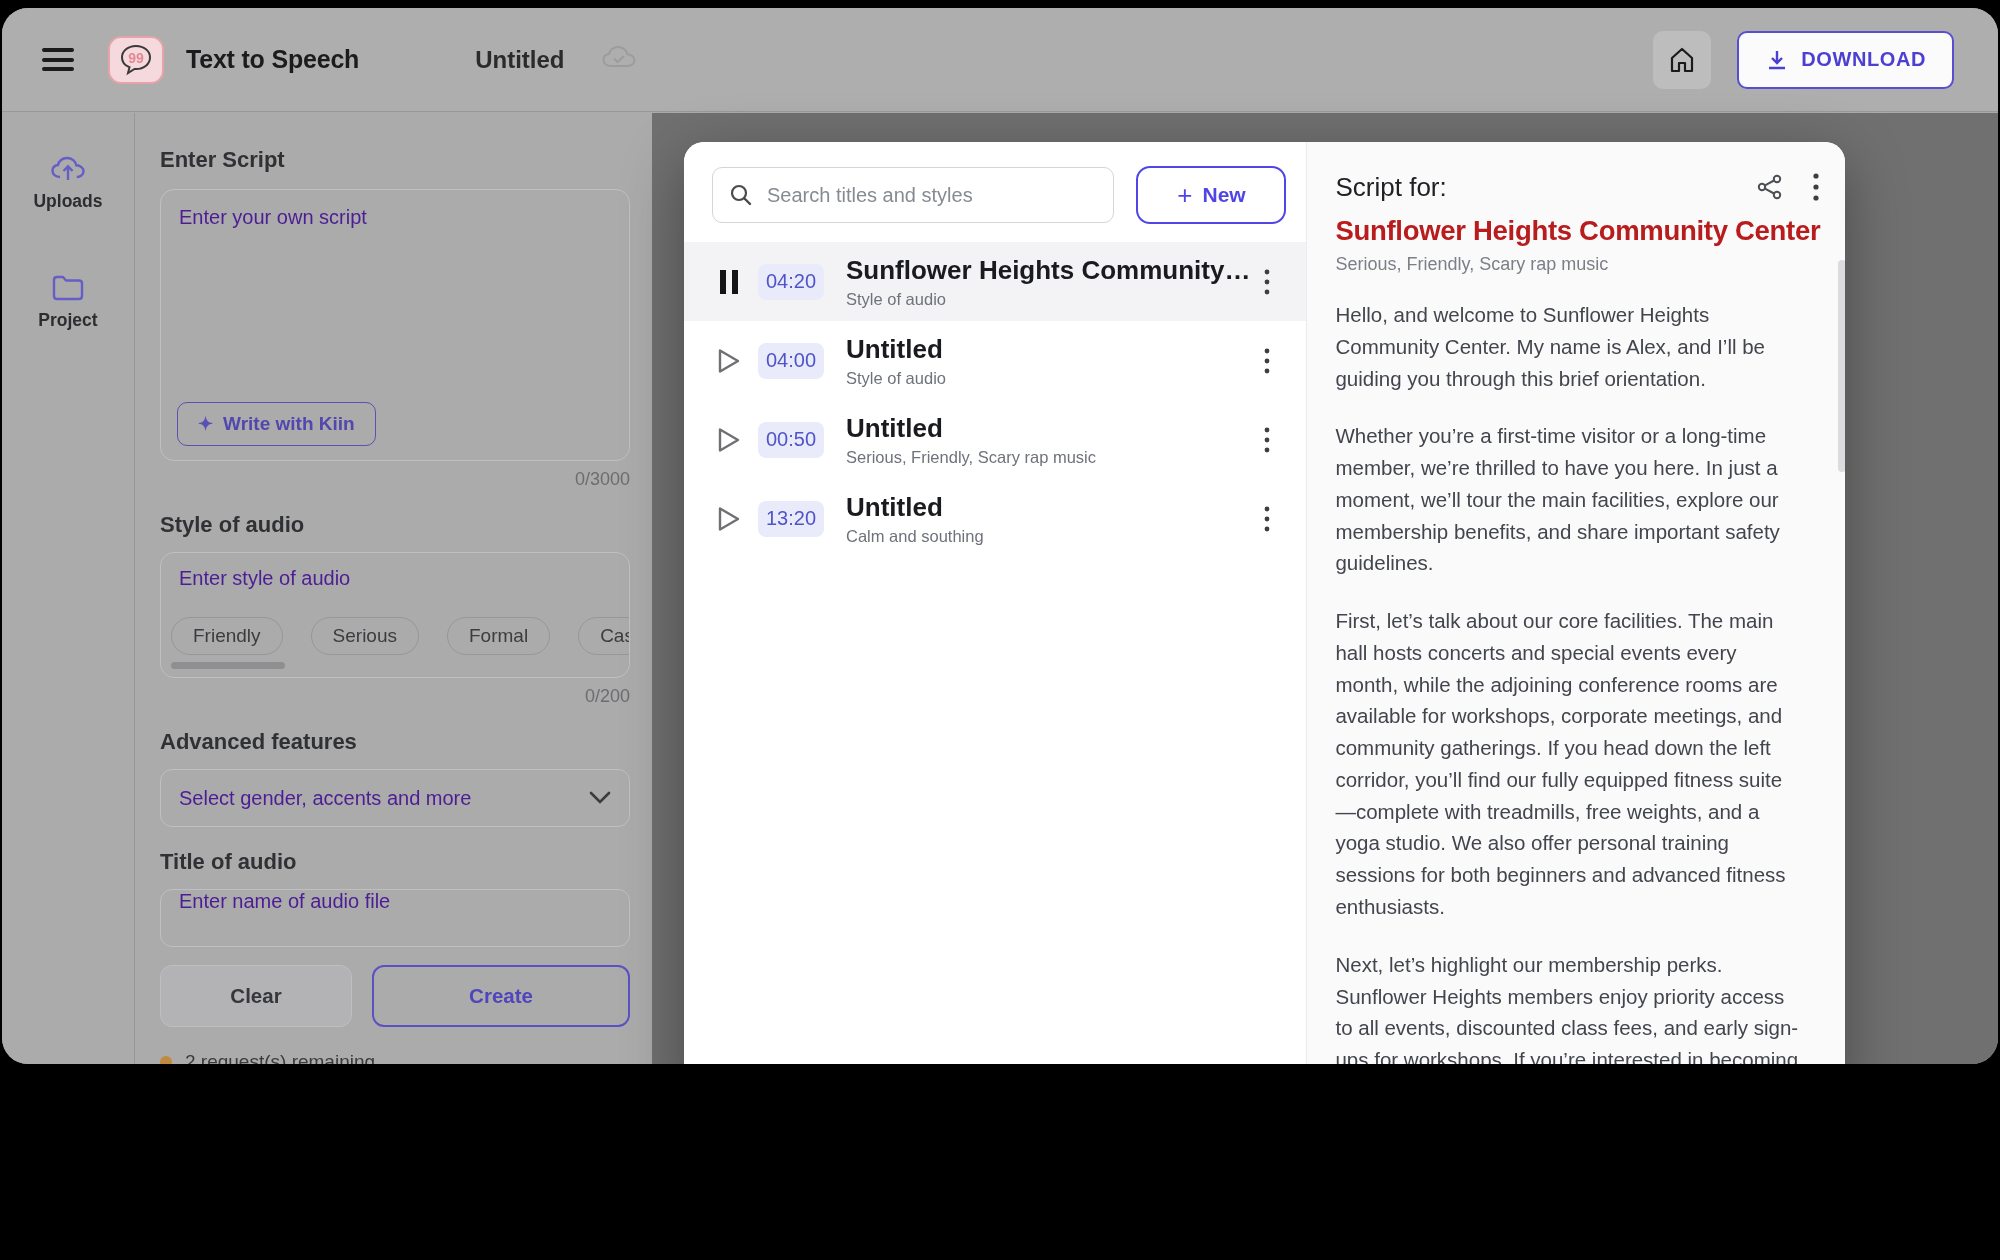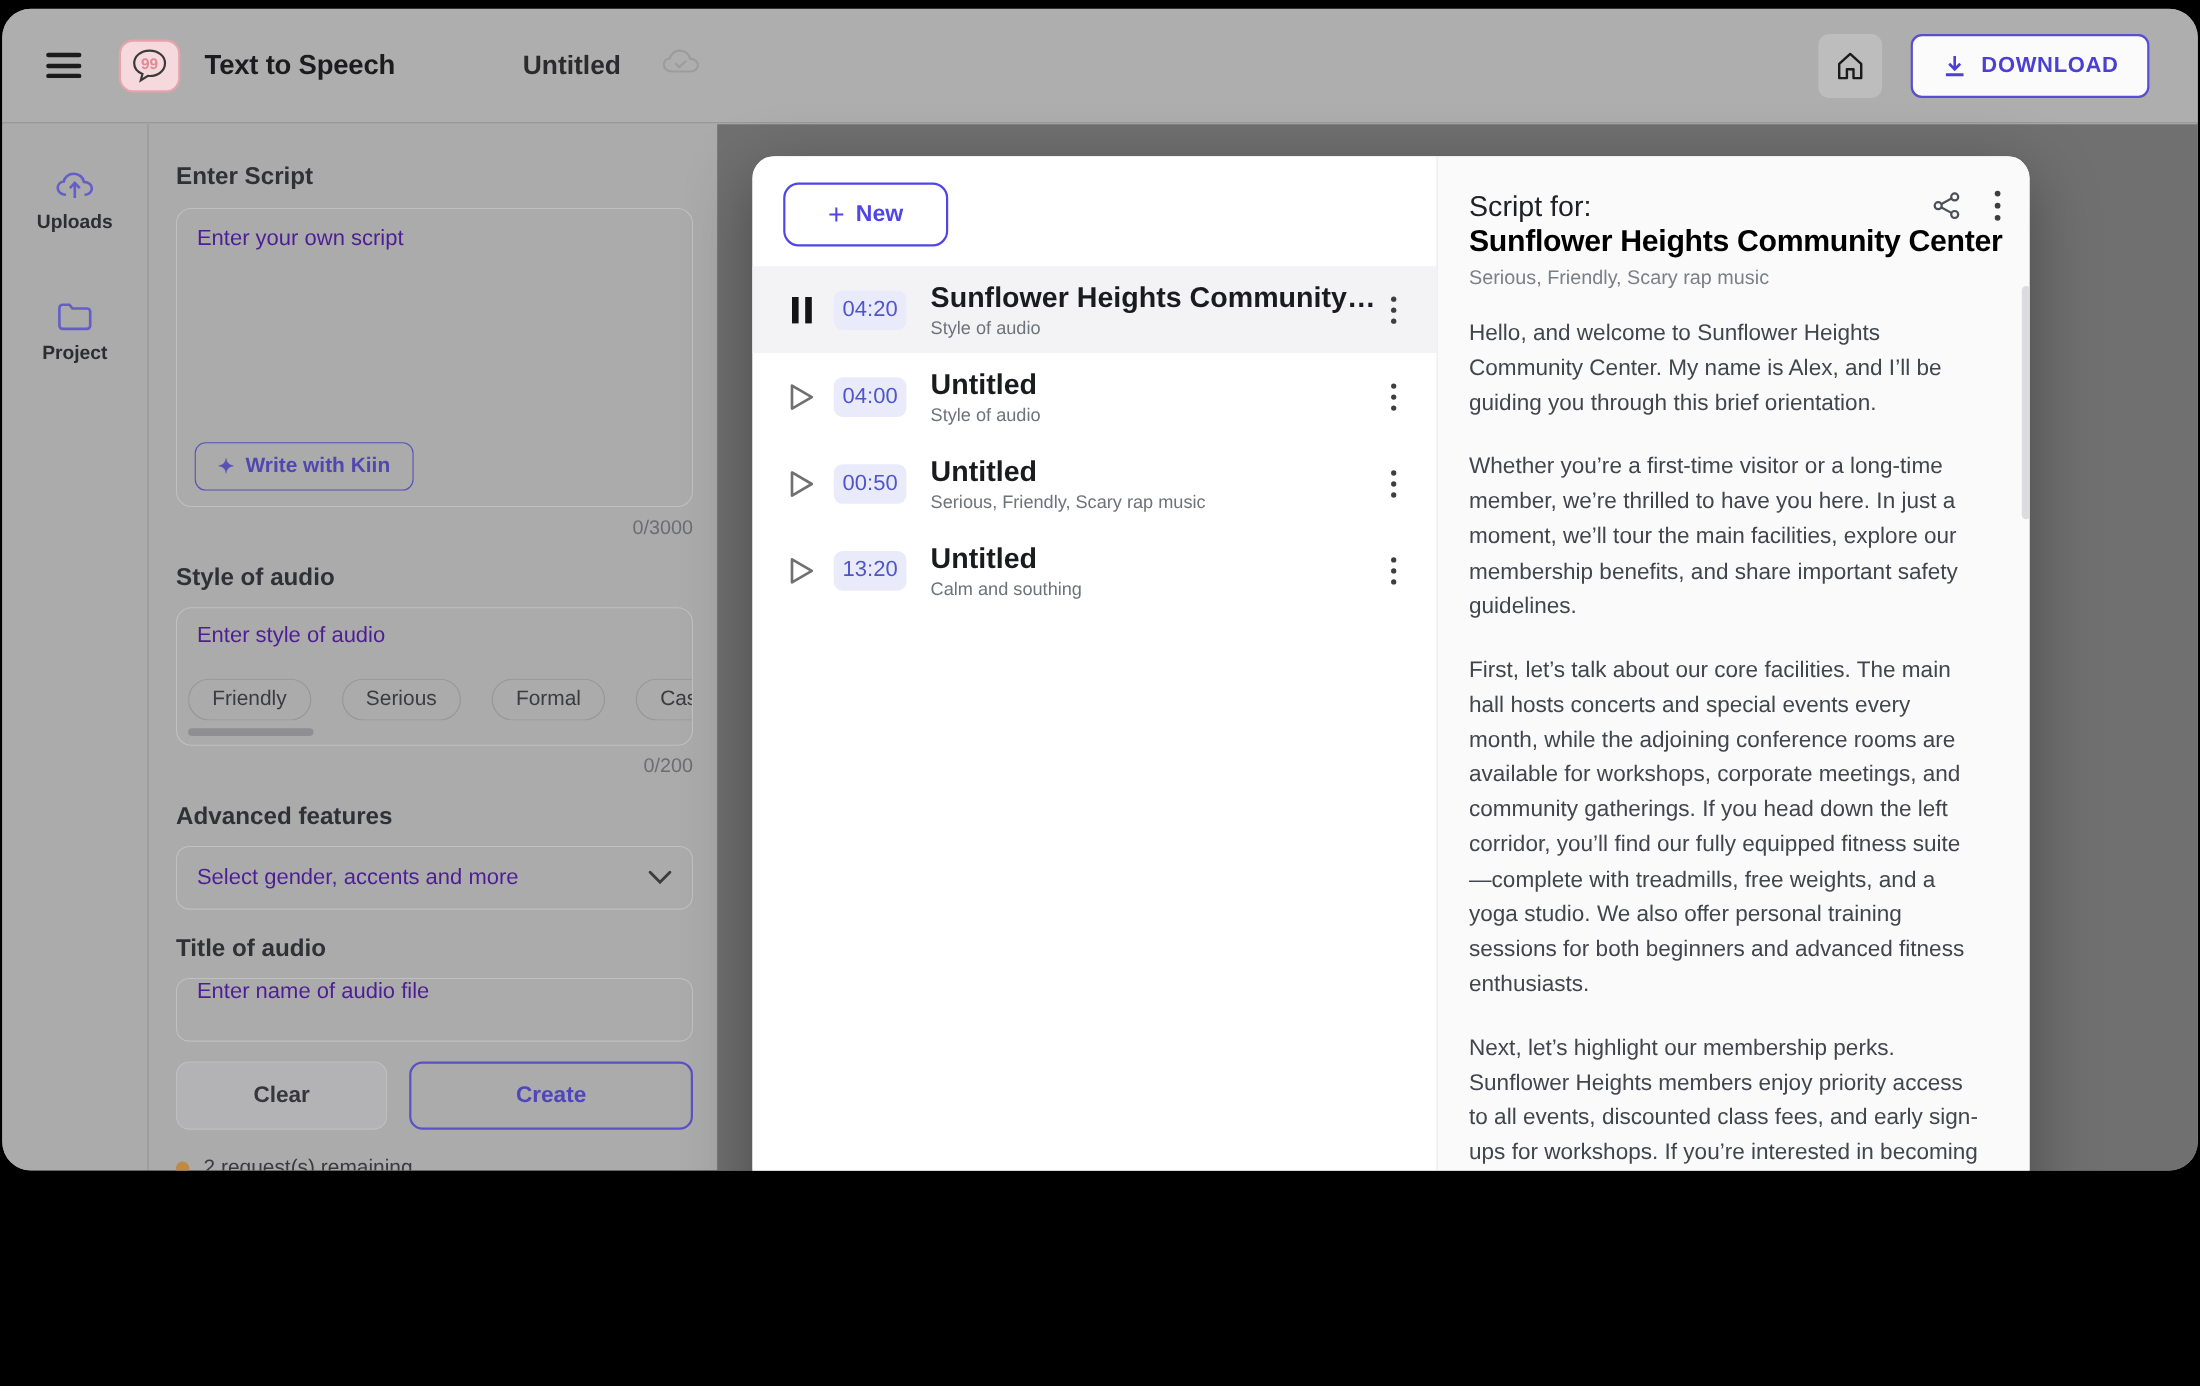--- a/index.html
+++ b/index.html
@@ -82,21 +82,21 @@
   .row-text { margin-left:22px; flex:1; min-width:0; }
   .row-title { font-size:26px; font-weight:bold; color:#1a1b1e; white-space:nowrap; overflow:hidden; text-overflow:ellipsis; }
   .row-sub { margin-top:4px; font-size:16.5px; color:#6e727a; white-space:nowrap; overflow:hidden; }
   .row-kebab { width:34px; display:flex; justify-content:center; cursor:pointer; }
 
   
   .script-col { flex:1; background:#fafafb; border-left:1px solid #ececef; position:relative; padding:30px 40px 0 28px; }
   .script-head { display:flex; align-items:flex-start; }
   .script-for { font-size:26px; color:#202124; }
   .head-icons { margin-left:auto; display:flex; align-items:center; gap:28px; }
-  .script-title { font-size:27.5px; font-weight:bold; color:#000000; letter-spacing:-.3px; white-space:nowrap; }
+  .script-title { margin-top:12px; font-size:27.5px; font-weight:bold; color:#b91c1c; letter-spacing:-.3px; white-space:nowrap; }
   .script-sub { margin-top:7px; font-size:18px; color:#7b7f86; }
   .script-body { margin-top:24px; width:464px; font-size:20.5px; line-height:1.55; color:#42454c; }
   .script-body p { margin-bottom:26px; }
   .script-scrollbar { position:absolute; right:14px; top:118px; width:8px; height:212px; border-radius:4px; background:#dcdce0; }
 
   
   .player { position:absolute; left:134px; right:0; top:1130px; bottom:0; background:#acacad; }
   .progress { position:absolute; left:0; right:10px; top:6px; height:13px; background:#fff; }
   .progress-fill { position:absolute; left:0; top:0; bottom:0; width:16.4%; background:#4334cb; border-radius:0 8px 8px 0; }
   .player-meta { position:absolute; left:22px; top:34px; }
@@ -213,20 +213,27 @@
         <span class="status-dot"></span>
         <span class="status-text">2 request(s) remaining</span>
       </div>
     </div>
 
     <div class="backdrop"></div>
 
     <div class="modal">
       <div class="list-col">
         <div class="search-row">
+          <div class="search-input">
+            <svg width="24" height="24" viewBox="0 0 24 24">
+                <circle cx="10" cy="10" r="7" fill="none" stroke="#4a4a4e" stroke-width="2.2"></circle>
+                <path d="M15.5 15.5 L21 21" stroke="#4a4a4e" stroke-width="2.4" stroke-linecap="round"></path>
+              </svg>
+            <span class="ph">Search titles and styles</span>
+          </div>
           <div class="new-btn">
             <span class="new-plus">+</span>
             <span class="new-label">New</span>
           </div>
         </div>
         <div class="audio-list">
             <div class="row selected">
               <div class="row-play">
                 <span class="pause-glyph">
                   <i></i>

